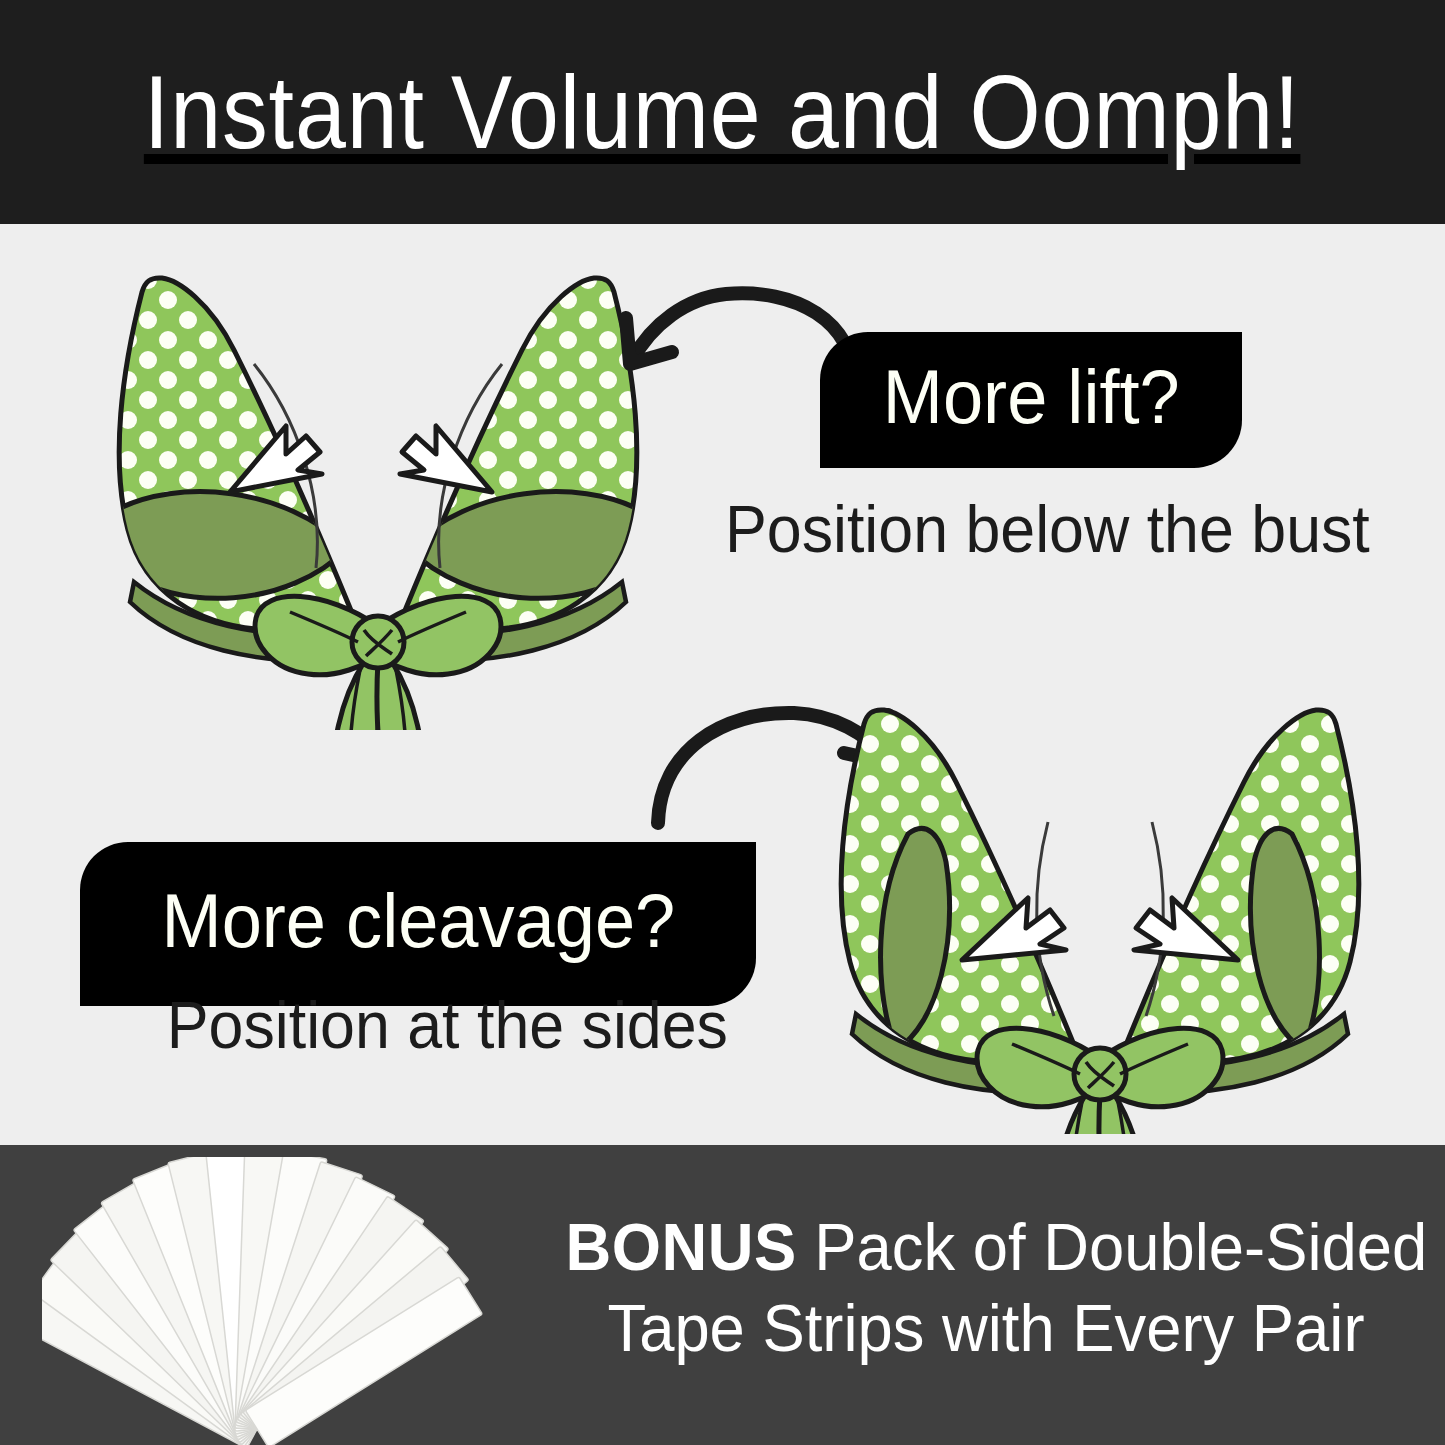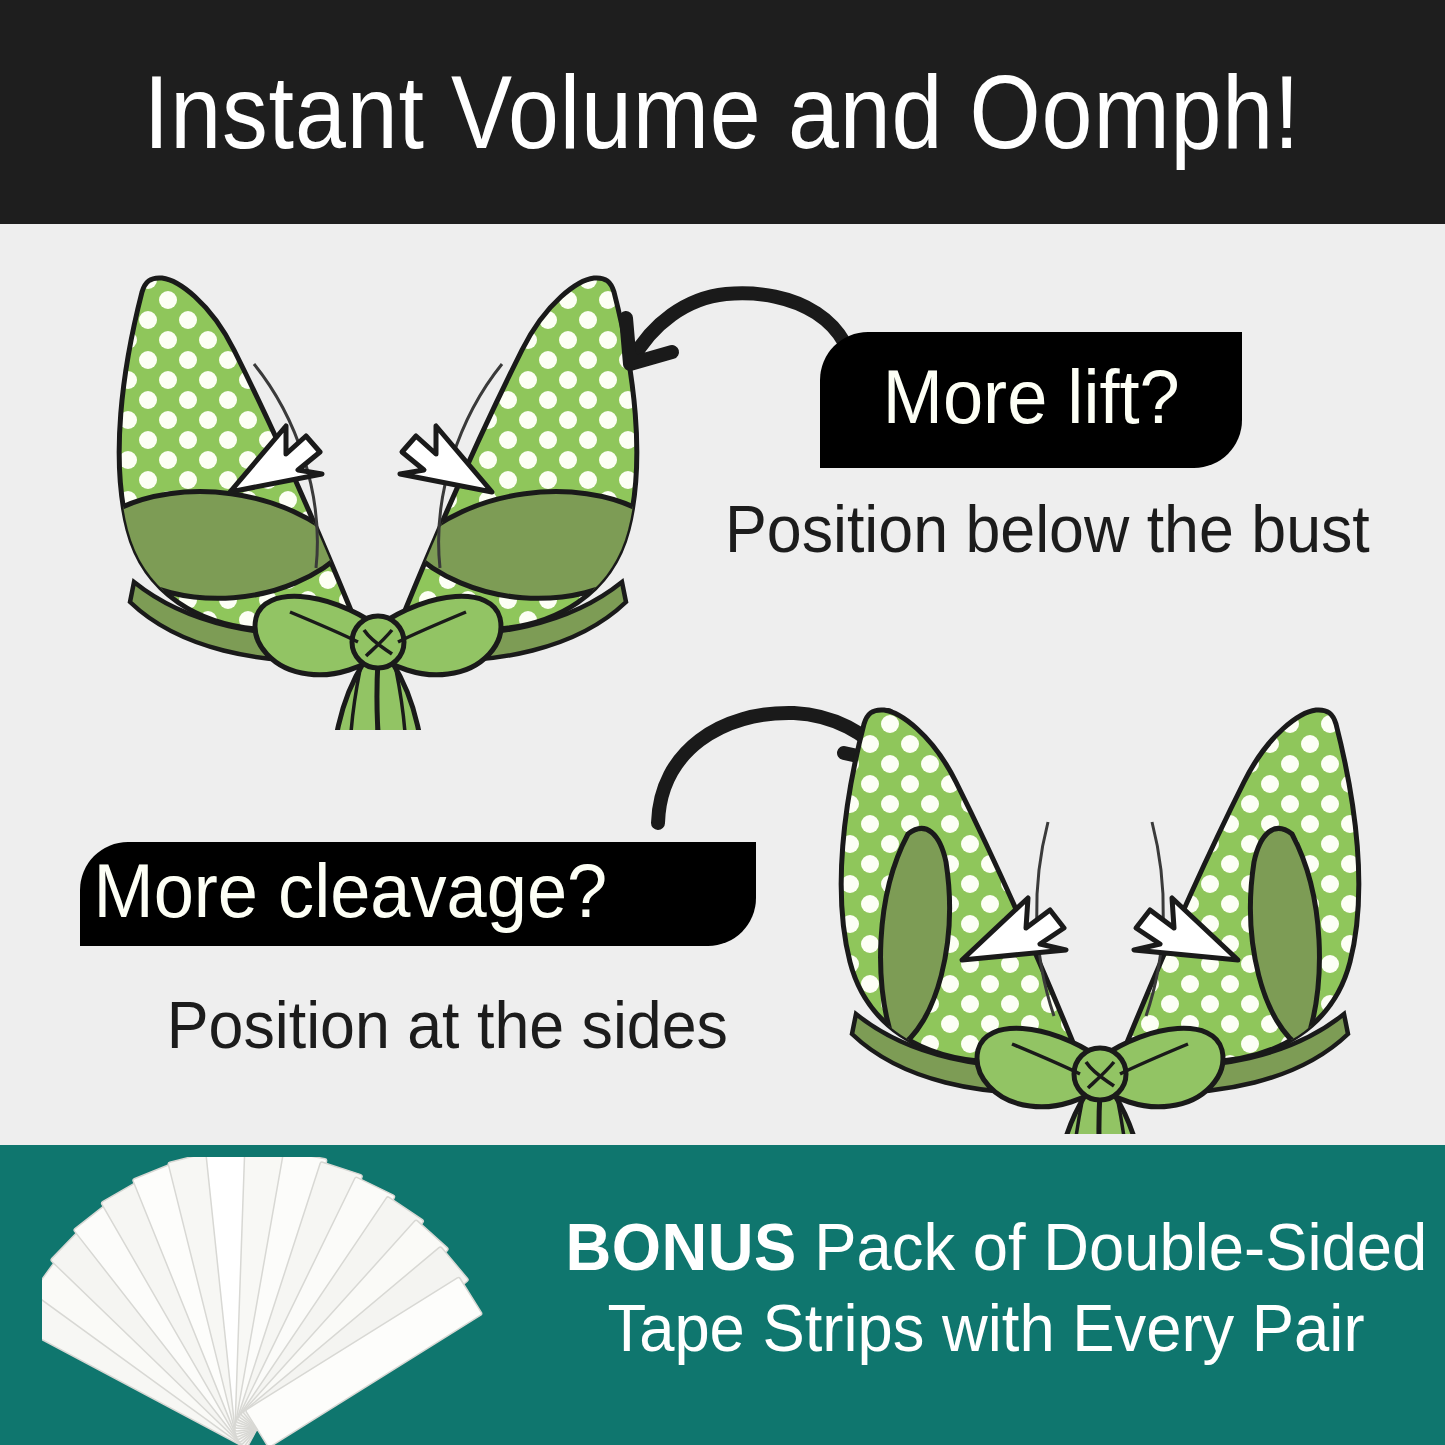--- a/index.html
+++ b/index.html
@@ -22,20 +22,21 @@
   .header-band {
     position: absolute;
     left: 0;
     top: 0;
     width: 1445px;
     height: 224px;
     background: #1e1e1e;
     display: flex;
     align-items: center;
     justify-content: center;
+    text-decoration: underline;
   }
   .header-title {
     color: #ffffff;
     font-family: "Liberation Sans Narrow", "Liberation Sans", sans-serif;
     font-size: 104px;
     line-height: 1;
     font-weight: 400;
     letter-spacing: 1px;
     transform: scaleX(0.88);
     white-space: nowrap;
@@ -64,23 +65,23 @@
     top: 108px;
     width: 422px;
     height: 136px;
     border-radius: 48px 0 48px 0;
     justify-content: center;
   }
   .badge.cleavage {
     left: 80px;
     top: 618px;
     width: 676px;
-    height: 104px;
+    height: 164px;
     border-radius: 48px 0 48px 0;
-    justify-content: flex-start;
+    justify-content: center;
   }
   .badge-text {
     color: #fdfff5;
     font-family: "Liberation Sans Narrow", "Liberation Sans", sans-serif;
     font-size: 76px;
     line-height: 1;
     font-weight: 400;
     white-space: nowrap;
     transform: scaleX(0.95);
     padding-bottom: 6px;
@@ -136,21 +137,21 @@
     height: 160px;
   }
 
   
   .footer-band {
     position: absolute;
     left: 0;
     top: 1145px;
     width: 1445px;
     height: 300px;
-    background: #0f766e;
+    background: #404040;
   }
   .tape-graphic {
     position: absolute;
     left: 42px;
     top: 12px;
     width: 500px;
     height: 290px;
   }
   .footer-text {
     position: absolute;

